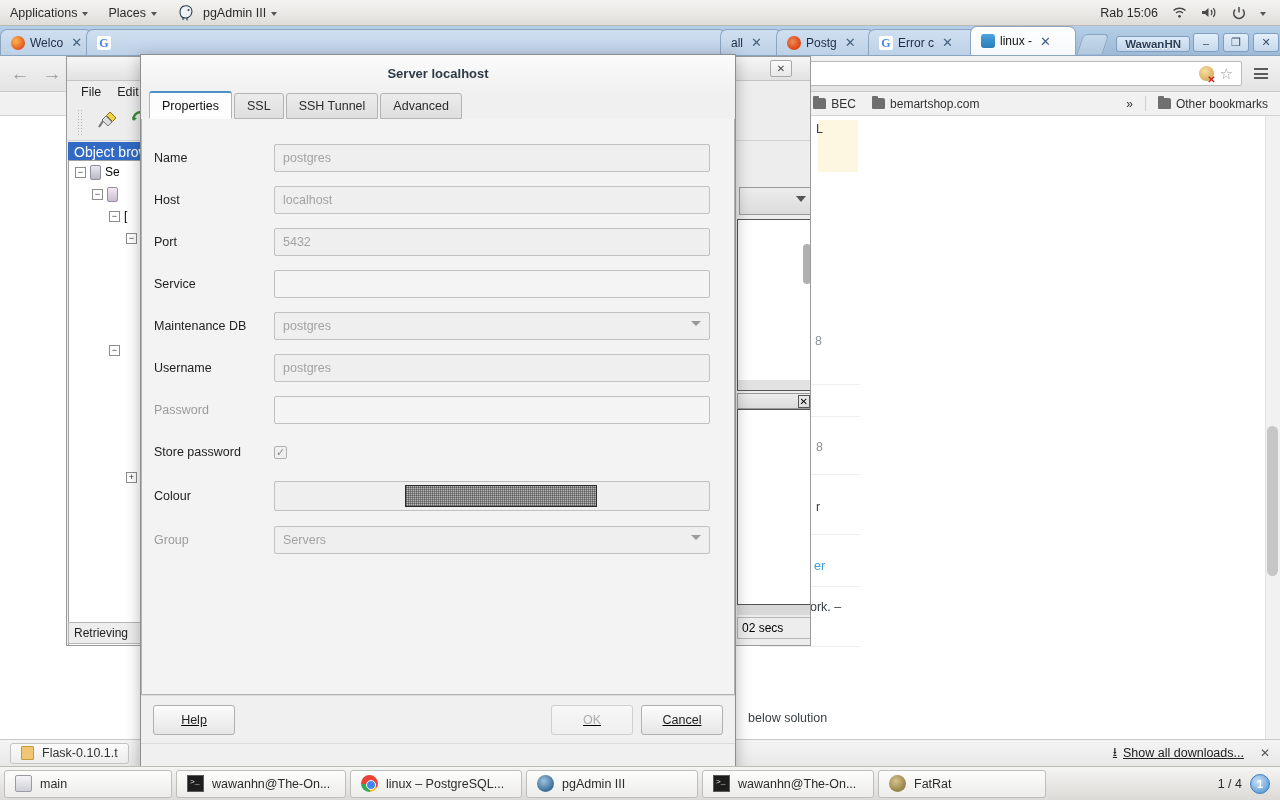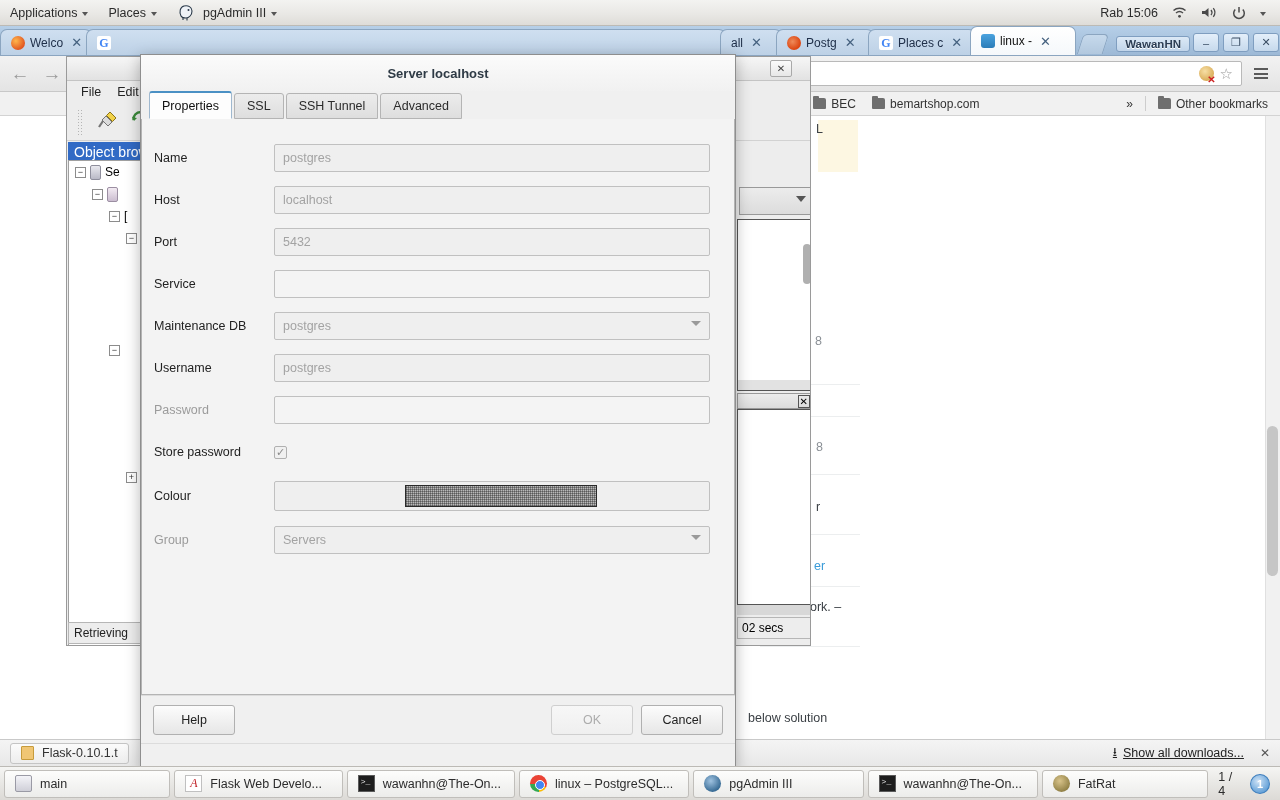--- a/index.html
+++ b/index.html
@@ -233,20 +233,21 @@
     position:absolute; left:130px; top:3px; width:192px; height:22px;
     border:1px solid #2a2a2a;
     background-color:#b9b9b9;
     background-image:
       repeating-linear-gradient(0deg, rgba(0,0,0,.30) 0 1px, transparent 1px 2px),
       repeating-linear-gradient(90deg, rgba(0,0,0,.30) 0 1px, transparent 1px 2px);
   }
   #dlg-footer {
     height:48px; background:#f0f0f0; display:flex; align-items:center; padding:12px 12px; gap:8px;
     border-top:1px solid #dcdcdc;
+    text-decoration:underline;
   }
   .dbtn {
     min-width:82px; height:30px; padding:0 14px;
     background: linear-gradient(to bottom,#fcfcfc,#e6e6e6);
     border:1px solid #b0b0b0; border-radius:3px;
     font-size:12.5px; color:#222; display:flex;align-items:center;justify-content:center;
     font-family:"Liberation Sans", sans-serif;
   }
   .dbtn.disabled { color:#acacac; background:linear-gradient(to bottom,#f7f7f7,#efefef); border-color:#cfcfcf; }
   #dlg-footer .spacer { flex:1; }
@@ -358,21 +359,21 @@
         <span>all</span>
         <span class="tab-x">✕</span>
       </div>
       <div class="ctab" style="width:98px">
         <span class="favicon fav-ubu"></span>
         <span>Postg</span>
         <span class="tab-x">✕</span>
       </div>
       <div class="ctab" style="width:108px">
         <span class="favicon fav-g">G</span>
-        <span>Places c</span>
+        <span>Error c</span>
         <span class="tab-x">✕</span>
       </div>
       <div class="ctab active" style="width:106px">
         <span class="favicon fav-blue"></span>
         <span>linux -</span>
         <span class="tab-x">✕</span>
       </div>
       <div id="newtab-btn"></div>
       <div id="win-title-chip">WawanHN</div>
       <div class="winbtn">–</div>
@@ -645,24 +646,20 @@
     </div>
     <div id="dlg-strip"></div>
   </div>
 
   <div id="taskbar">
     <div class="task" style="width:168px">
       <span class="ticon ico-main"></span>
       <span>main</span>
     </div>
     <div class="task" style="width:170px">
-      <span class="ticon ico-pdf"></span>
-      <span>Flask Web Develo...</span>
-    </div>
-    <div class="task" style="width:170px">
       <span class="ticon ico-term"></span>
       <span>wawanhn@The-On...</span>
     </div>
     <div class="task" style="width:172px">
       <span class="ticon ico-chrome"></span>
       <span>linux – PostgreSQL...</span>
     </div>
     <div class="task" style="width:172px">
       <span class="ticon ico-pg"></span>
       <span>pgAdmin III</span>

